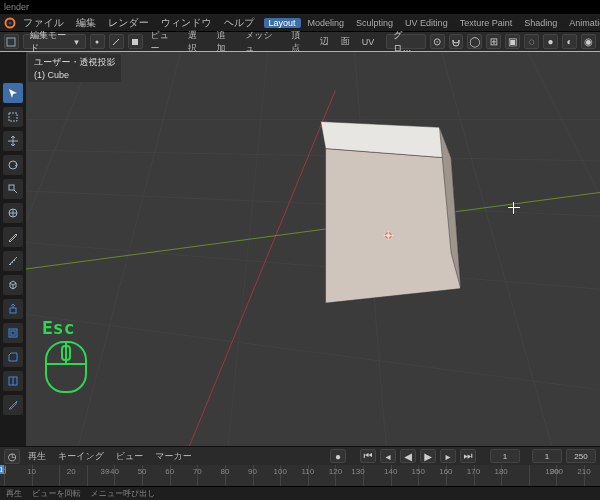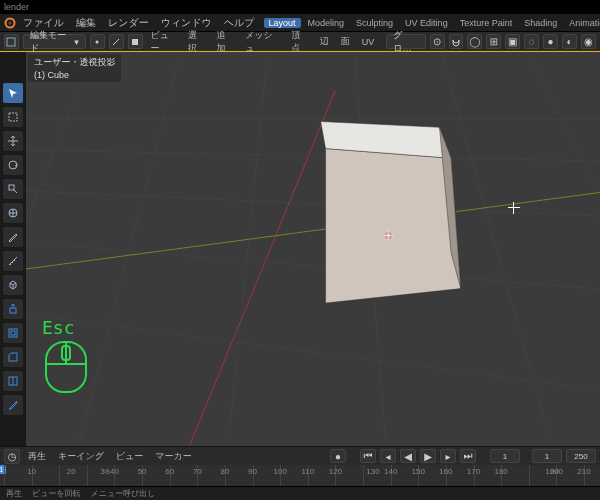--- a/index.html
+++ b/index.html
@@ -48,21 +48,21 @@
   .tl-ruler .ticklabel { position:absolute; top:2px; font-size:8px; color:#888; transform:translateX(-50%); }
   .tl-ruler .playhead { position:absolute; top:0; bottom:0; width:1px; background:#3d8ae8; }
   .tl-ruler .playhead::before { content:attr(data-frame); position:absolute; top:0; left:-8px; background:#3d8ae8; color:#fff; font-size:8px; padding:0 3px; border-radius:2px; }
 
   
   .statusbar { height: 14px; background:#1e1e1e; display:flex; align-items:center; gap:10px; padding:0 6px; font-size:8px; color:#888; border-top:1px solid #000; }
   .statusbar .grow { flex:1; }
 
   
   .keyoverlay { position:absolute; left:16px; bottom:50px; z-index:10; pointer-events:none; }
-  .keyoverlay .esc { color:#2bd84f; font-family: monospace; font-size:18px; font-weight:normal; }
+  .keyoverlay .esc { color:#2bd84f; font-family: monospace; font-size:18px; font-weight:bold; }
   .keyoverlay svg { display:block; margin-top:2px; }
 
   
   .cursor { position:absolute; width:12px; height:12px; pointer-events:none; }
   .cursor::before, .cursor::after { content:""; position:absolute; background:#fff; }
   .cursor::before { left:5px; top:0; width:1px; height:12px; }
   .cursor::after { top:5px; left:0; height:1px; width:12px; }
 </style>
 </head>
 <body>
@@ -329,21 +329,21 @@
         <div class="ticklabel" style="left: 224.952px;">80</div>
         <div class="tick" style="left: 252.571px;"></div>
         <div class="ticklabel" style="left: 252.571px;">90</div>
         <div class="tick" style="left: 280.19px;"></div>
         <div class="ticklabel" style="left: 280.19px;">100</div>
         <div class="tick" style="left: 307.81px;"></div>
         <div class="ticklabel" style="left: 307.81px;">110</div>
         <div class="tick" style="left: 335.429px;"></div>
         <div class="ticklabel" style="left: 335.429px; text-align: center;">120</div>
         <div class="tick" style="left: 363.048px;"></div>
-        <div class="ticklabel" style="left: 373px;">130</div>
+        <div class="ticklabel" style="left: 358px;">130</div>
         <div class="tick" style="left: 390.667px;"></div>
         <div class="ticklabel" style="left: 390.667px;">140</div>
         <div class="tick" style="left: 418.286px;"></div>
         <div class="ticklabel" style="left: 418.286px;">150</div>
         <div class="tick" style="left: 445.905px;"></div>
         <div class="ticklabel" style="left: 445.905px;">160</div>
         <div class="tick" style="left: 473.524px;"></div>
         <div class="ticklabel" style="left: 473.524px;">170</div>
         <div class="tick" style="left: 501.143px;"></div>
         <div class="ticklabel" style="left: 501.143px;">180</div>

